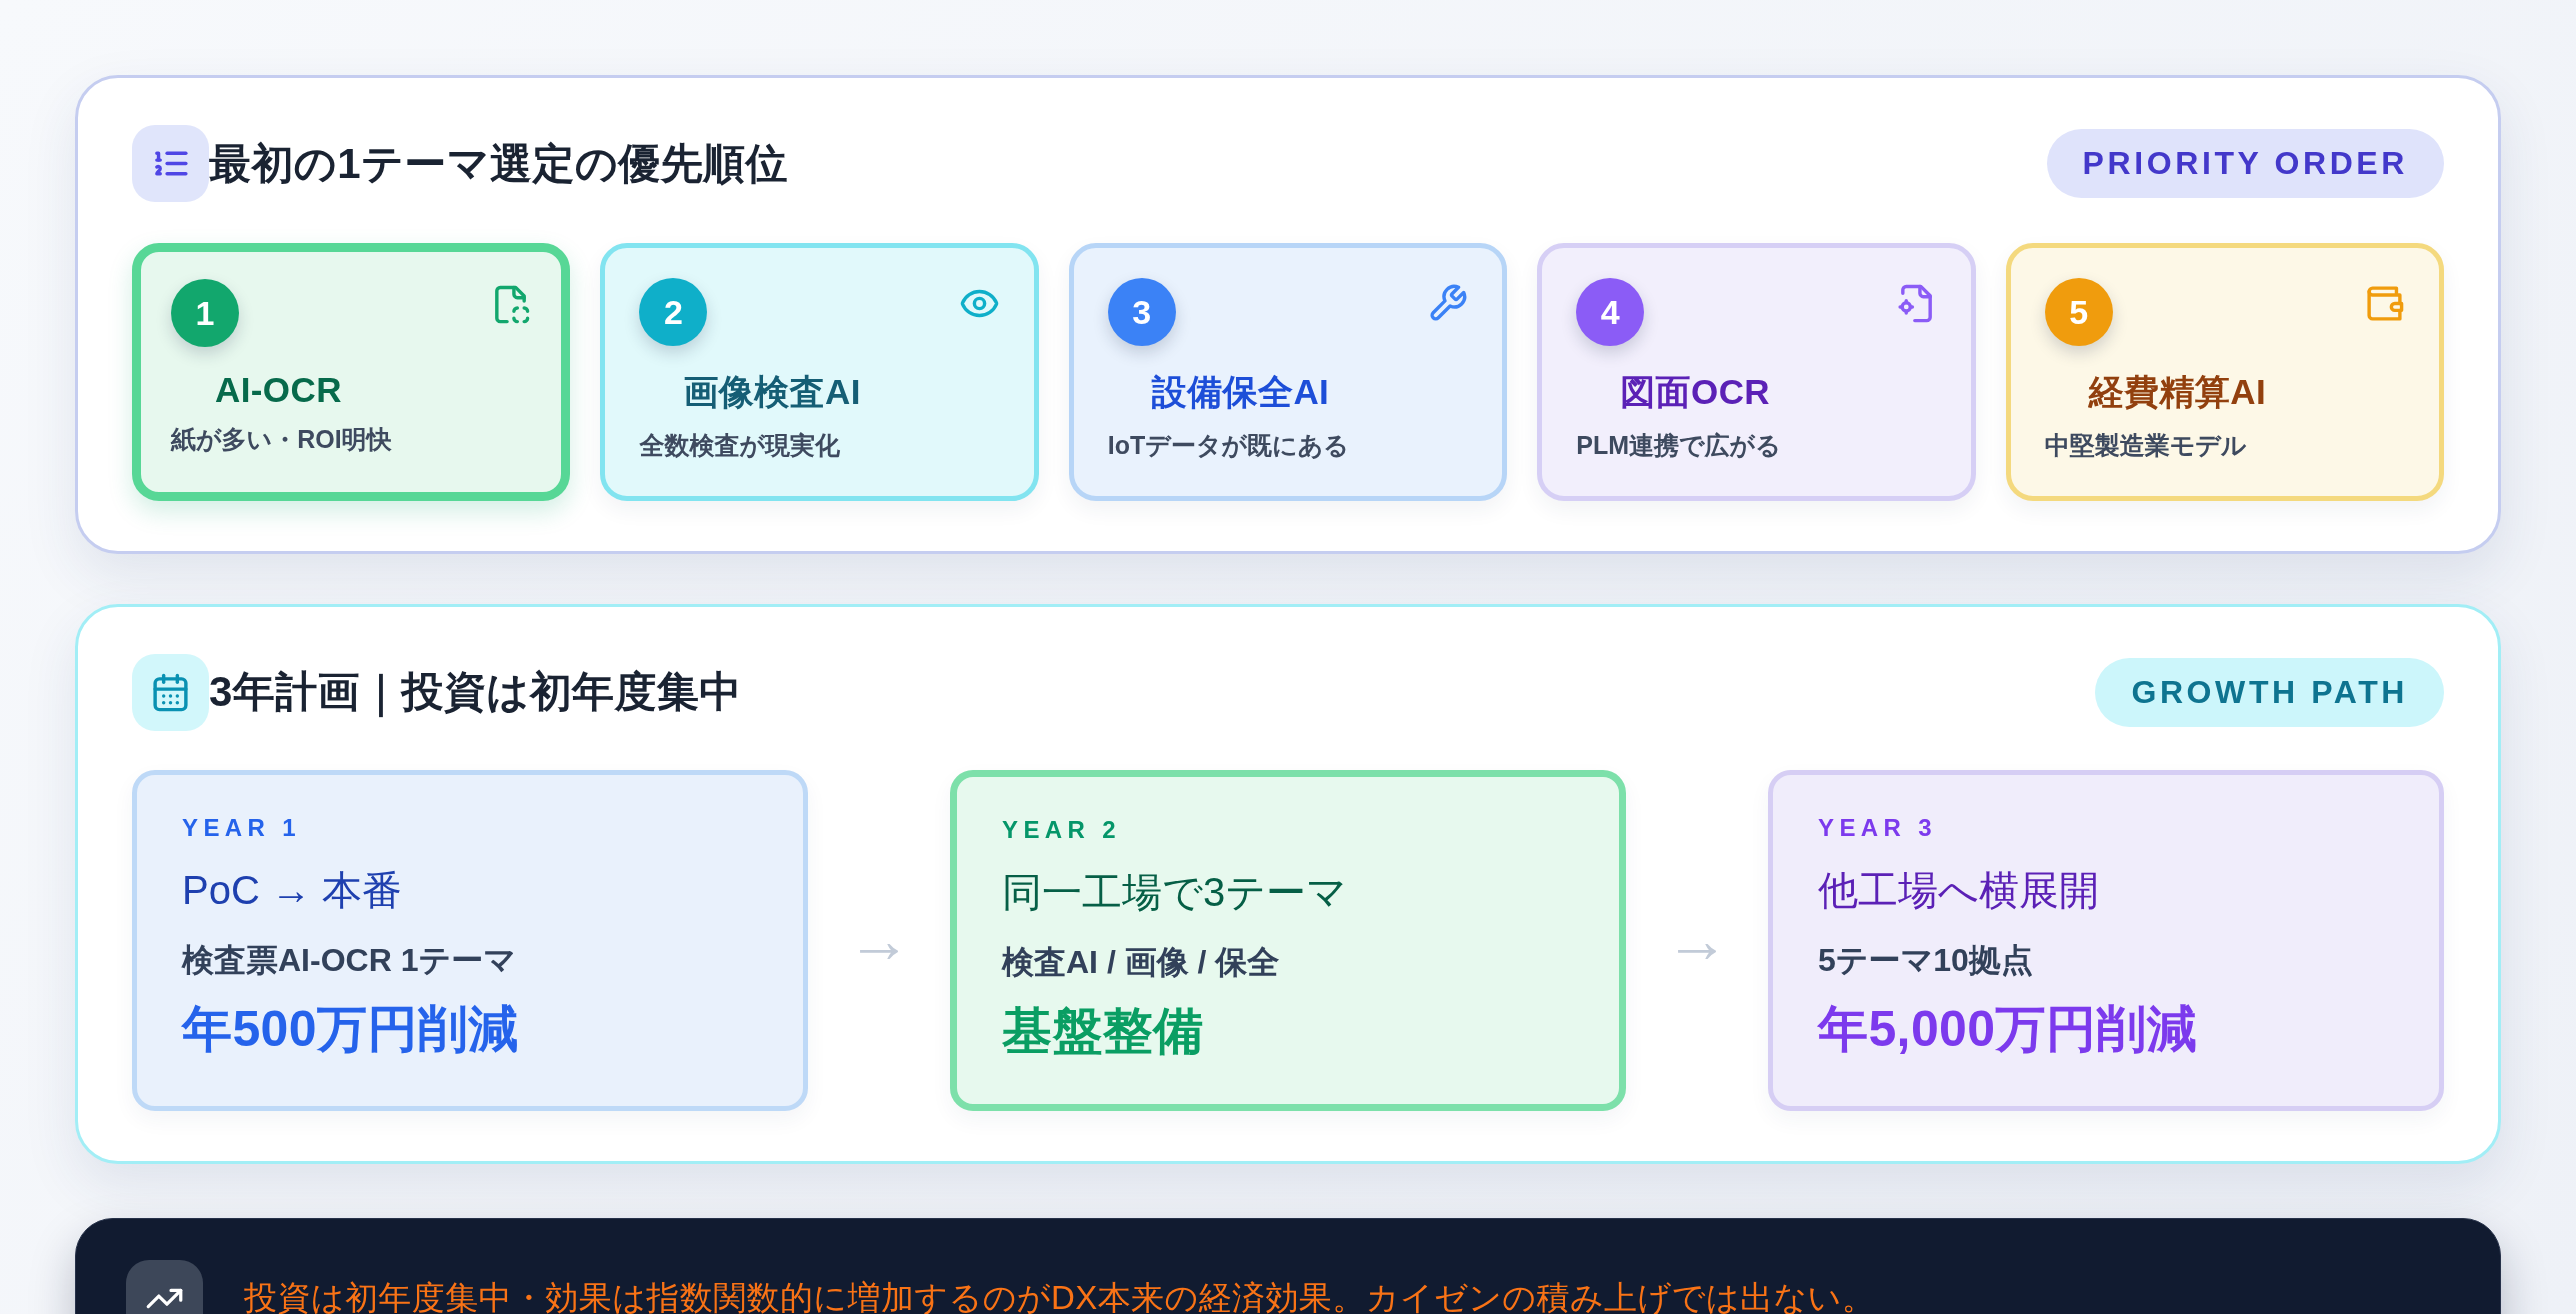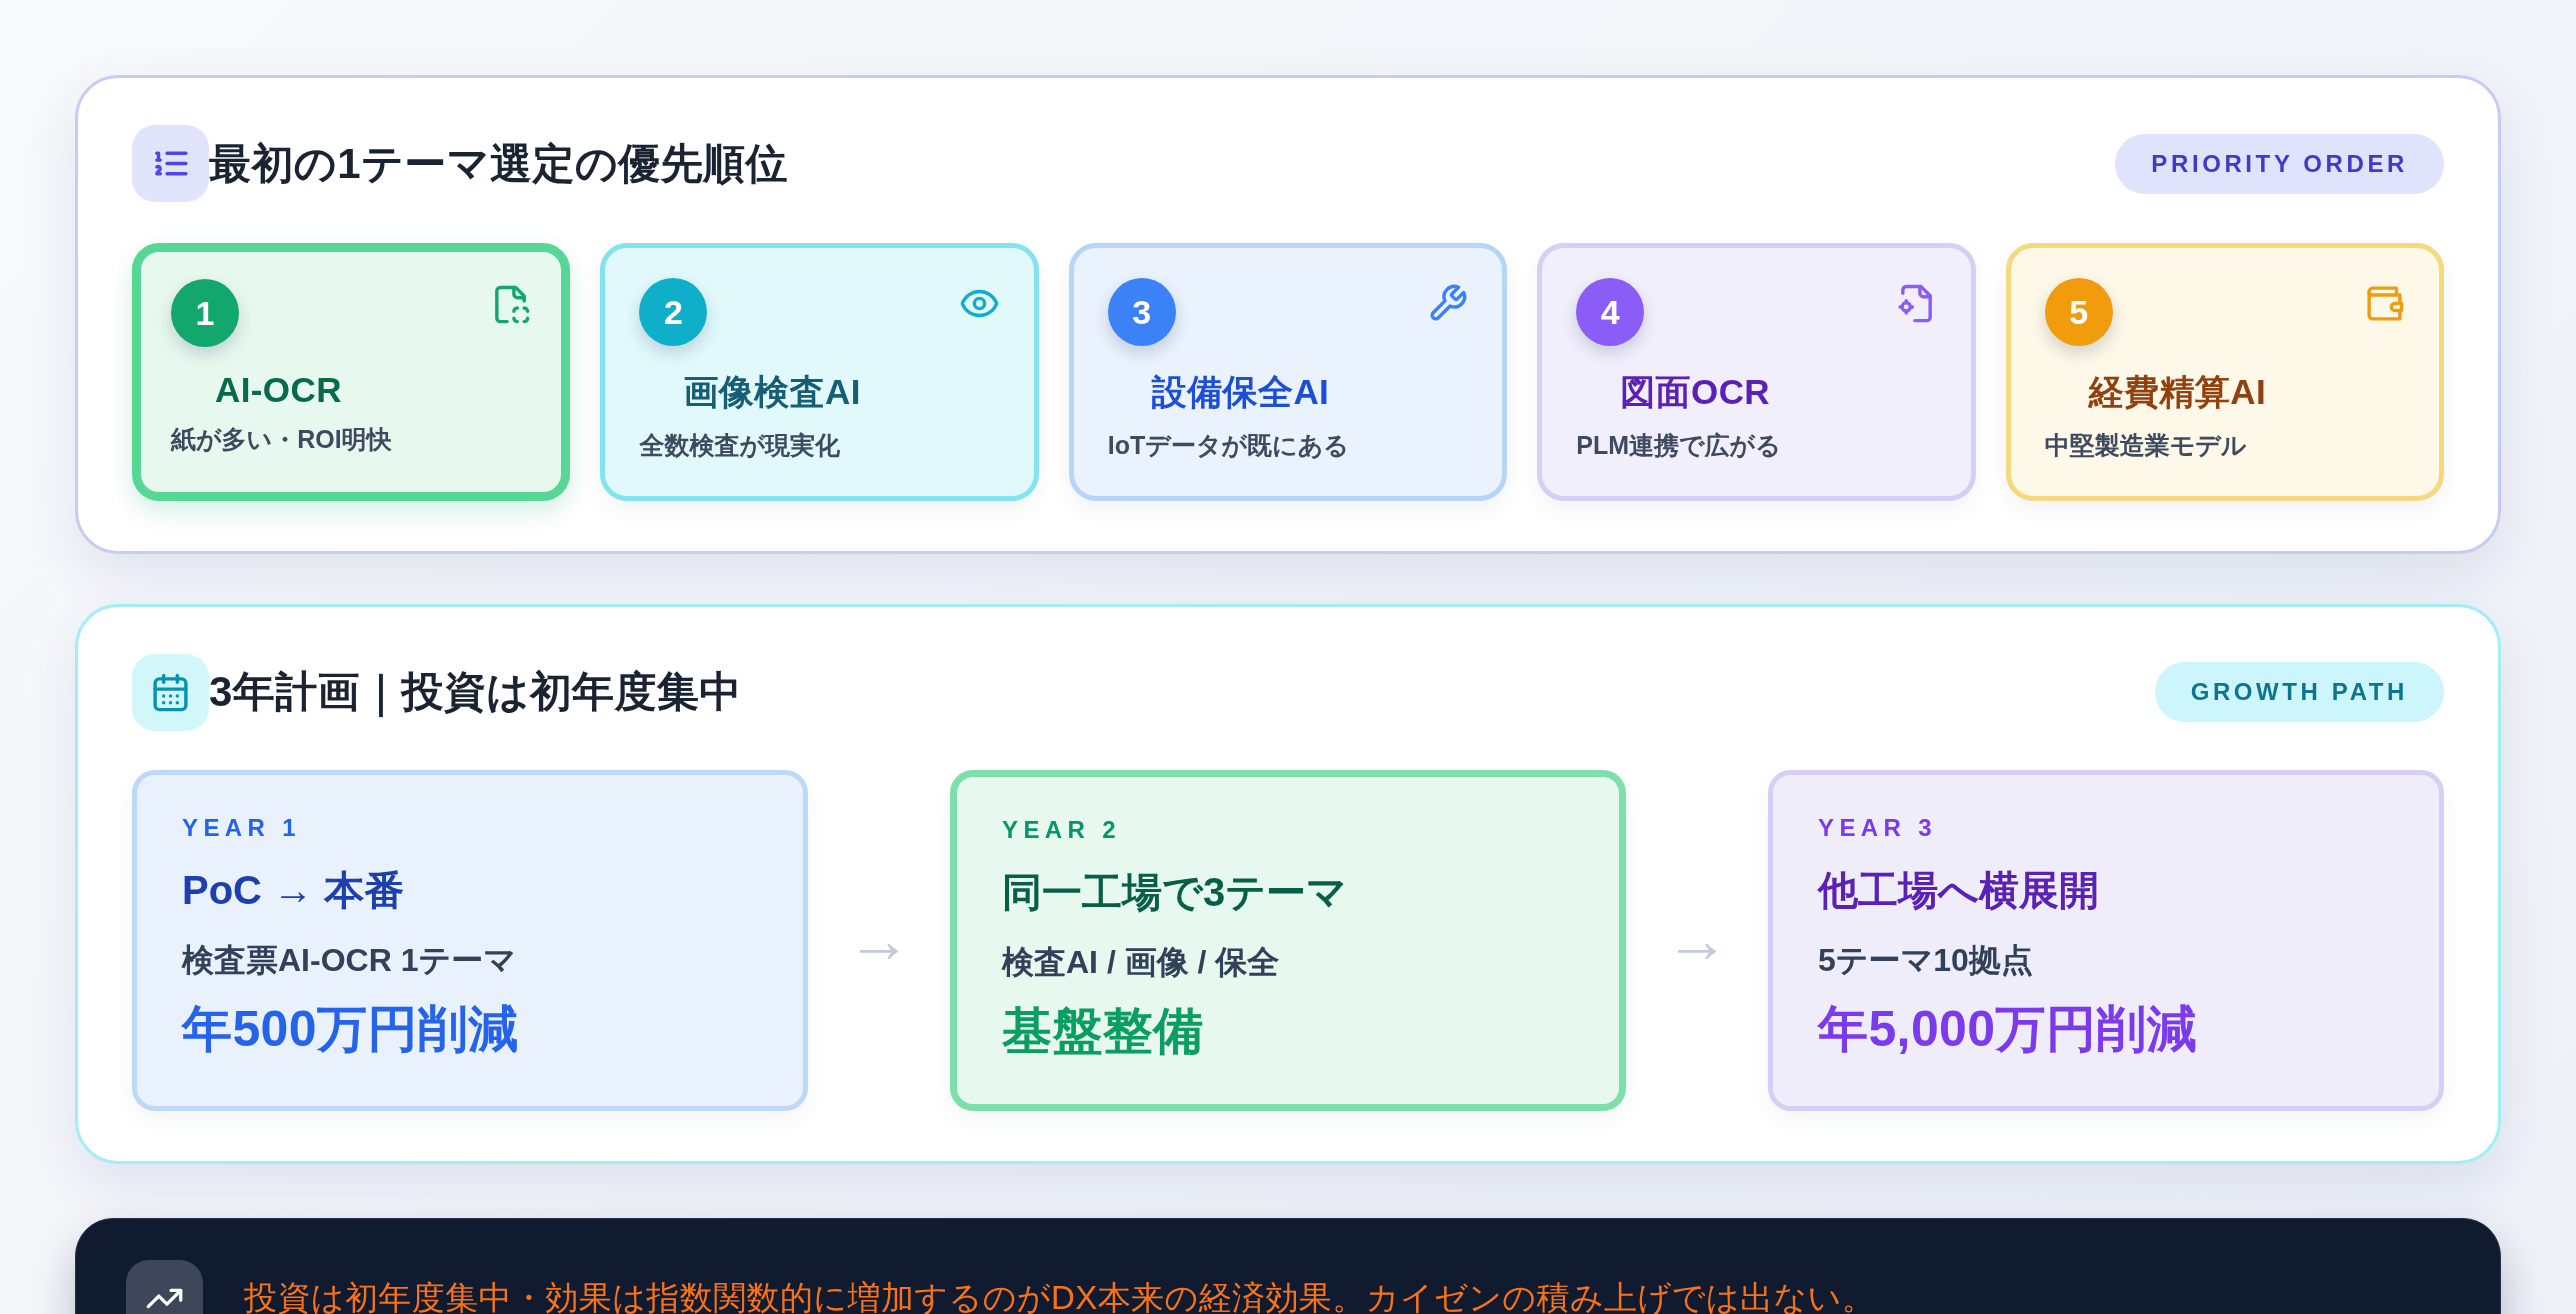--- a/index.html
+++ b/index.html
@@ -24,21 +24,21 @@
   .head-icon {
     width:77px; height:77px; border-radius:23px;
     background:var(--icon-bg,#e0e5fb); color:var(--icon-color,#4f46e5);
     display:flex; align-items:center; justify-content:center; flex:0 0 auto;
   }
   .head-icon svg { width:41px; height:41px; }
   .panel-title { font-size:42px; font-weight:bold; color:#1a2332; letter-spacing:0.4px; }
   .pill {
     margin-left:auto;
     background:var(--badge-bg,#dfe3fb); color:var(--badge-color,#4338ca);
-    font-size:24px; font-weight:bold; letter-spacing:3.6px;
+    font-size:32px; font-weight:bold; letter-spacing:3.6px;
     padding:16px 36px; border-radius:894px; white-space:nowrap;
   }
 
   
   .cards-row { display:flex; gap:30px; margin-top:41px; }
   .p-card {
     flex:1 1 0;
     background:var(--bg); border:5.4px solid var(--border);
     border-radius:27px; padding:30px 34px 34px 34px;
     min-height:220px;
@@ -61,21 +61,21 @@
   
   .years-row { display:flex; align-items:stretch; gap:0; margin-top:39px; }
   .y-card {
     width:676px; flex:0 0 auto;
     background:var(--bg); border:5.4px solid var(--border);
     border-radius:23px; padding:39px 45px;
     box-shadow:0 9px 21.5px rgba(30,50,90,.05);
   }
   .y-card.is-emphasis { border-width:7.2px; }
   .y-label { font-size:24px; font-weight:bold; letter-spacing:5.4px; color:var(--label); }
-  .y-title { margin-top:21.5px; font-size:40px; font-weight:bold; color:var(--title); }
+  .y-title { margin-top:21.5px; font-size:40px; font-weight:normal; color:var(--title); }
   .y-sub { margin-top:21px; font-size:32px; font-weight:bold; color:#32415a; }
   .y-metric { margin-top:12.5px; font-size:50px; font-weight:bold; color:var(--metric); letter-spacing:0.4px; }
   .y-arrow {
     flex:1 1 auto; display:flex; align-items:center; justify-content:center;
     color:#c2cbd8; font-size:64px; font-weight:bold; user-select:none;
   }
 
   
   .callout {
     margin-top:54px;

